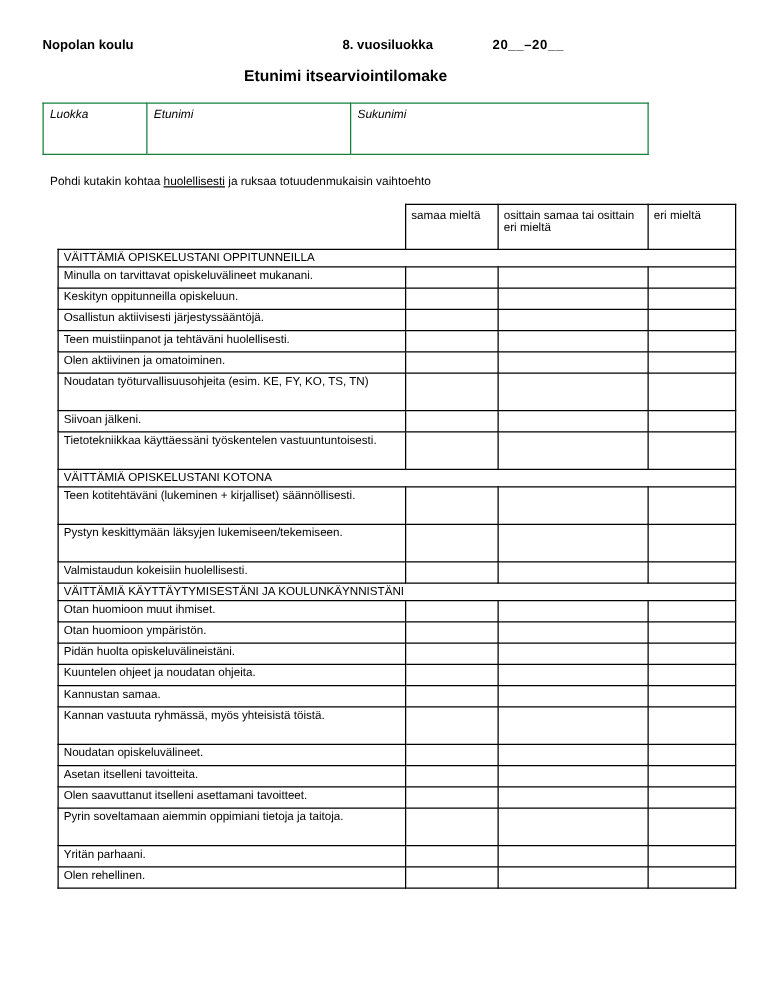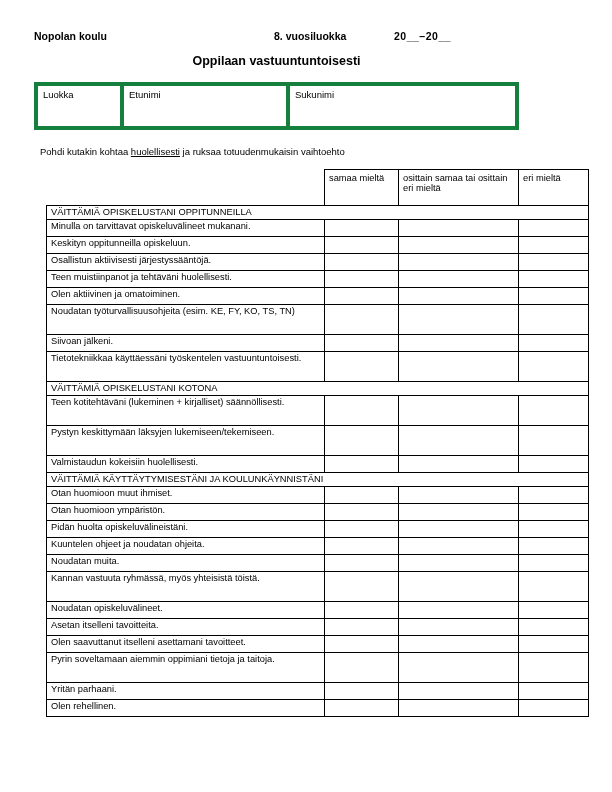--- a/index.html
+++ b/index.html
@@ -41,25 +41,26 @@
     margin: 0 0 14px 0;
   }
 
   
   table.ident {
     border-collapse: collapse;
     width: 100%;
     table-layout: fixed;
   }
   table.ident td {
-    border: 4px solid #15803d;
+    border: 1px solid #15803d;
     height: 34px;
     vertical-align: top;
     padding: 3px 5px;
     font-size: 9.5px;
+    font-style: italic;
   }
   .ident-c1 { width: 72px; }
   .ident-c2 { width: 152px; }
   .ident-c3 { width: auto; }
 
   
   .instruction {
     margin: 16px 0 12px 6px;
     font-size: 9.5px;
   }
@@ -113,21 +114,21 @@
 <body>
 
 <div class="page">
 
   <div class="header-row">
     <div class="header-school">Nopolan koulu</div>
     <div class="header-grade">8. vuosiluokka</div>
     <div class="header-year">20__–20__</div>
   </div>
 
-  <div class="doc-title">Oppilaan vastuuntuntoisesti</div>
+  <div class="doc-title">Etunimi itsearviointilomake</div>
 
   <table class="ident">
     <tbody>
         <tr>
       <td class="ident-c1">
         <span>Luokka</span>
       </td>
       <td class="ident-c2">
         <span>Etunimi</span>
       </td>
@@ -249,21 +250,21 @@
           <td class="blankcell"></td>
           <td class="blankcell"></td>
         </tr>
         <tr>
           <td class="item row-h1">Kuuntelen ohjeet ja noudatan ohjeita.</td>
           <td class="blankcell"></td>
           <td class="blankcell"></td>
           <td class="blankcell"></td>
         </tr>
         <tr>
-          <td class="item row-h1">Noudatan muita.</td>
+          <td class="item row-h1">Kannustan samaa.</td>
           <td class="blankcell"></td>
           <td class="blankcell"></td>
           <td class="blankcell"></td>
         </tr>
         <tr>
           <td class="item row-h2">Kannan vastuuta ryhmässä, myös yhteisistä töistä.</td>
           <td class="blankcell"></td>
           <td class="blankcell"></td>
           <td class="blankcell"></td>
         </tr>

